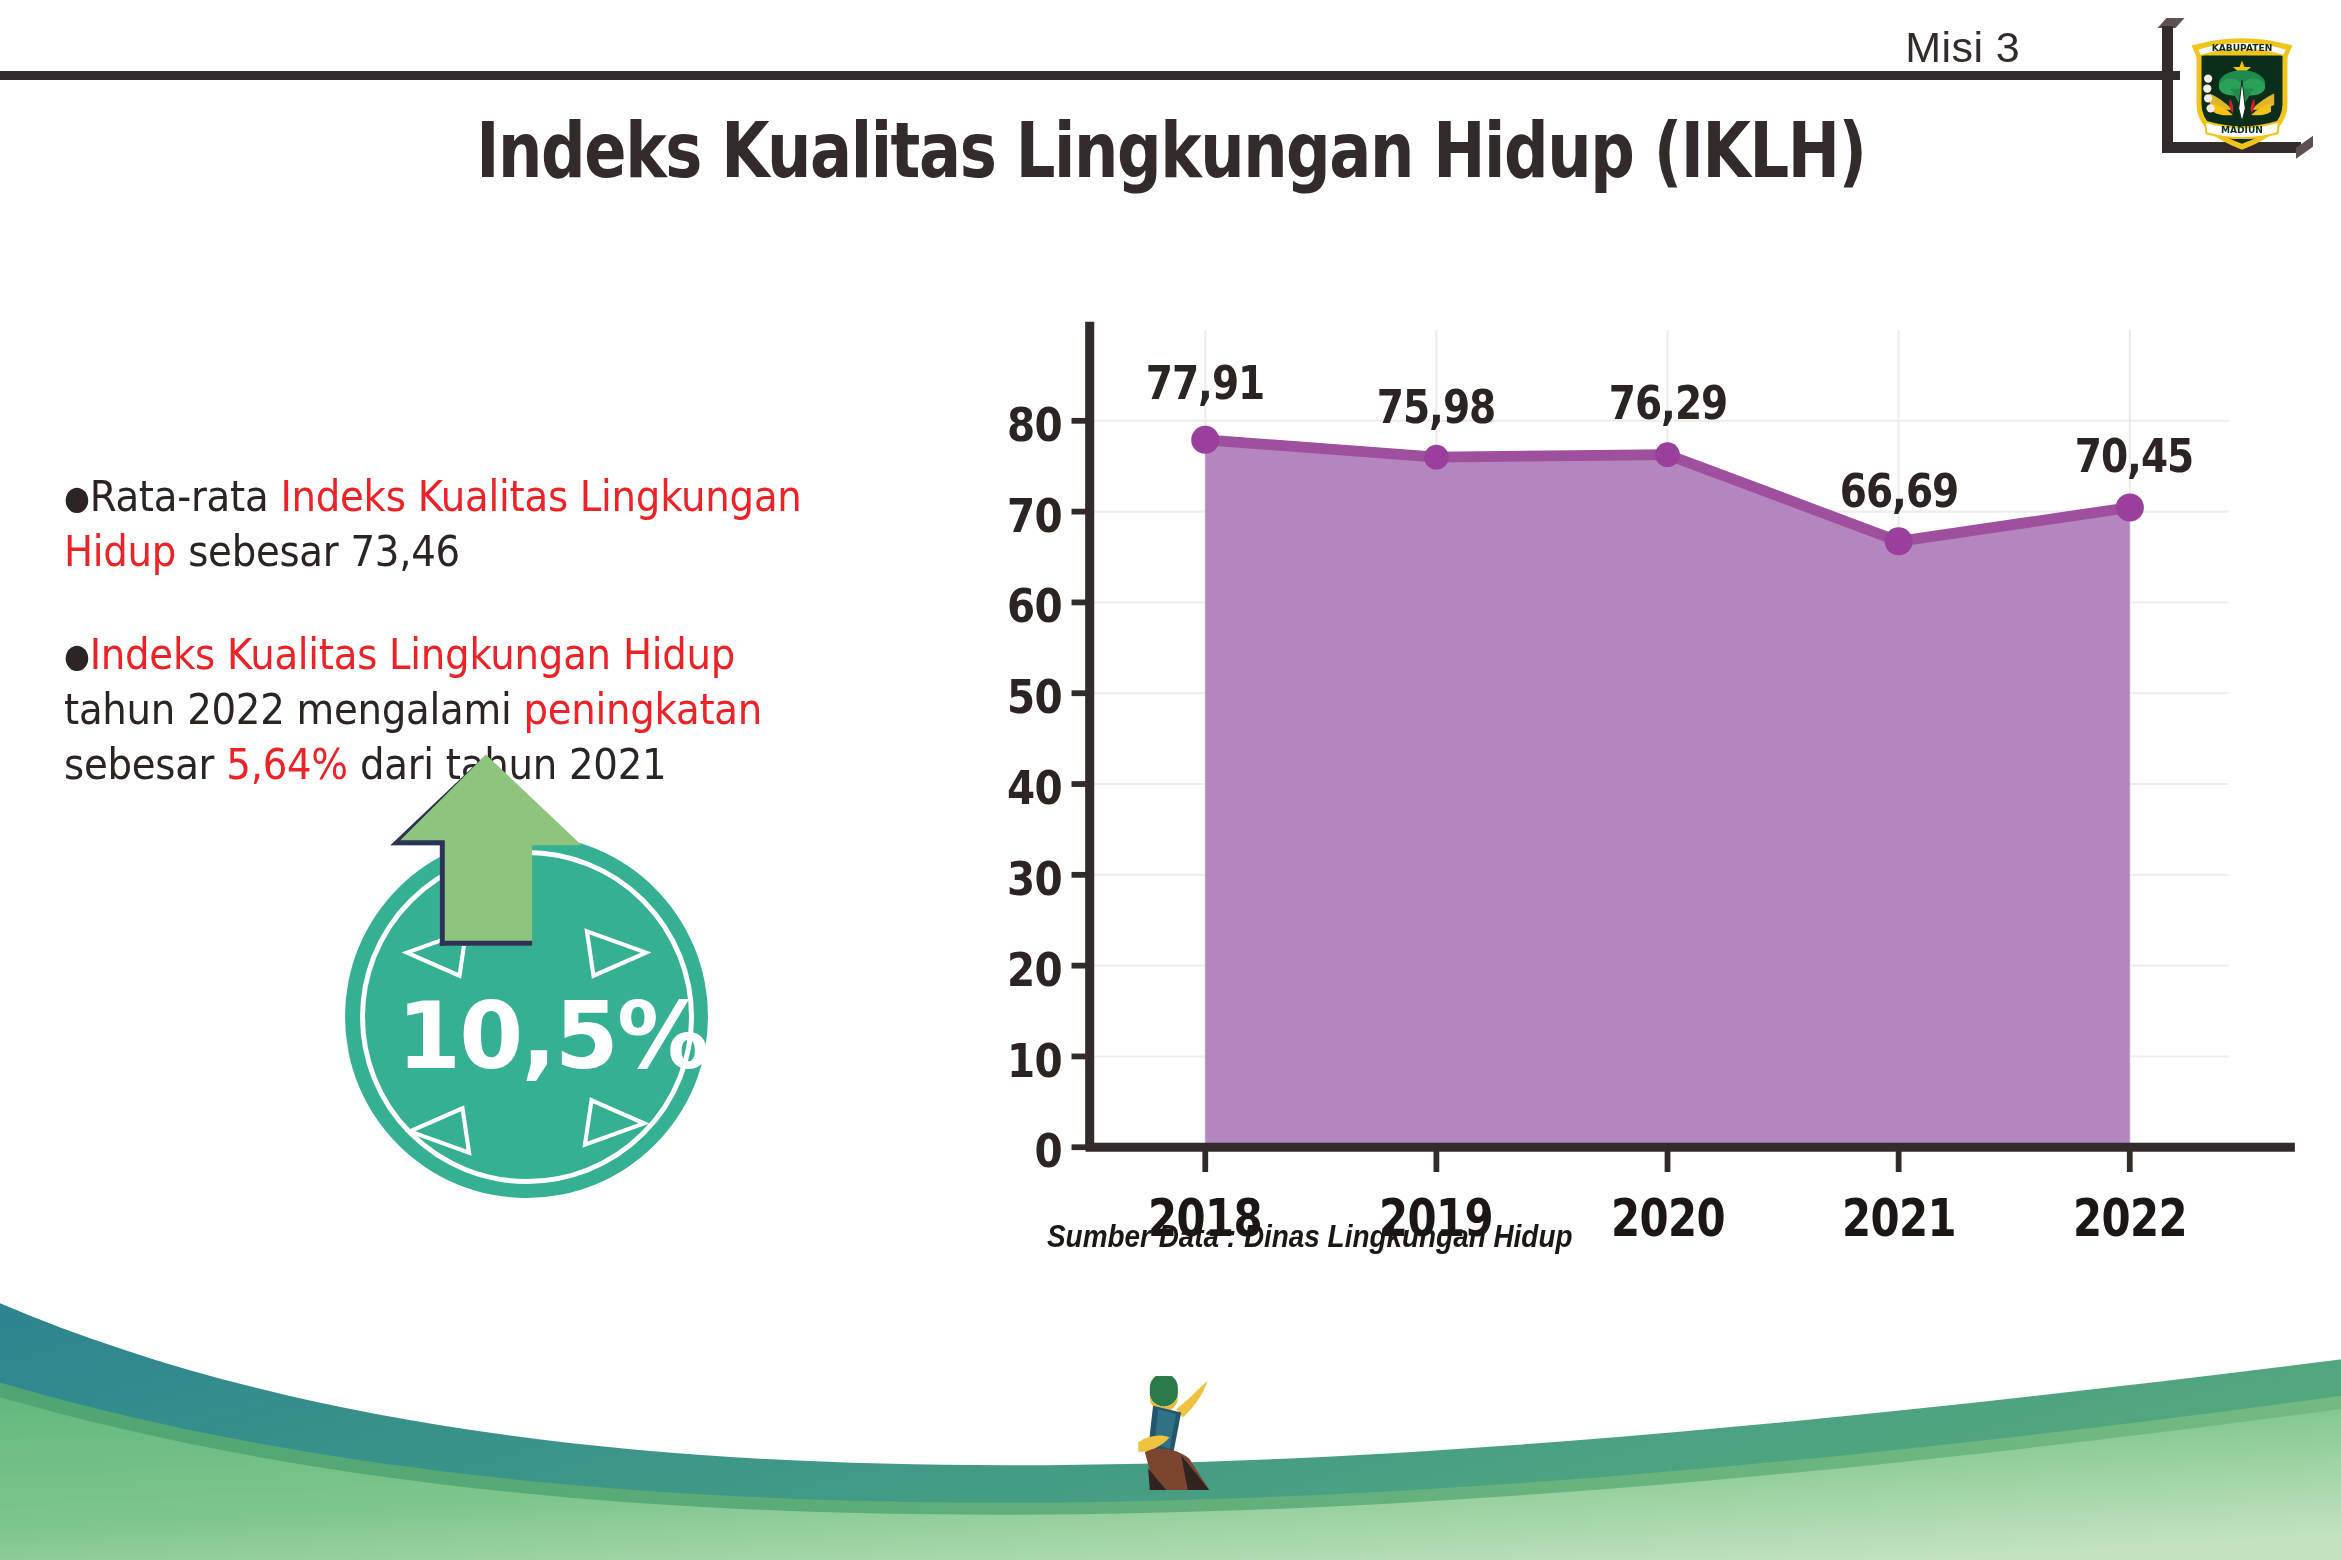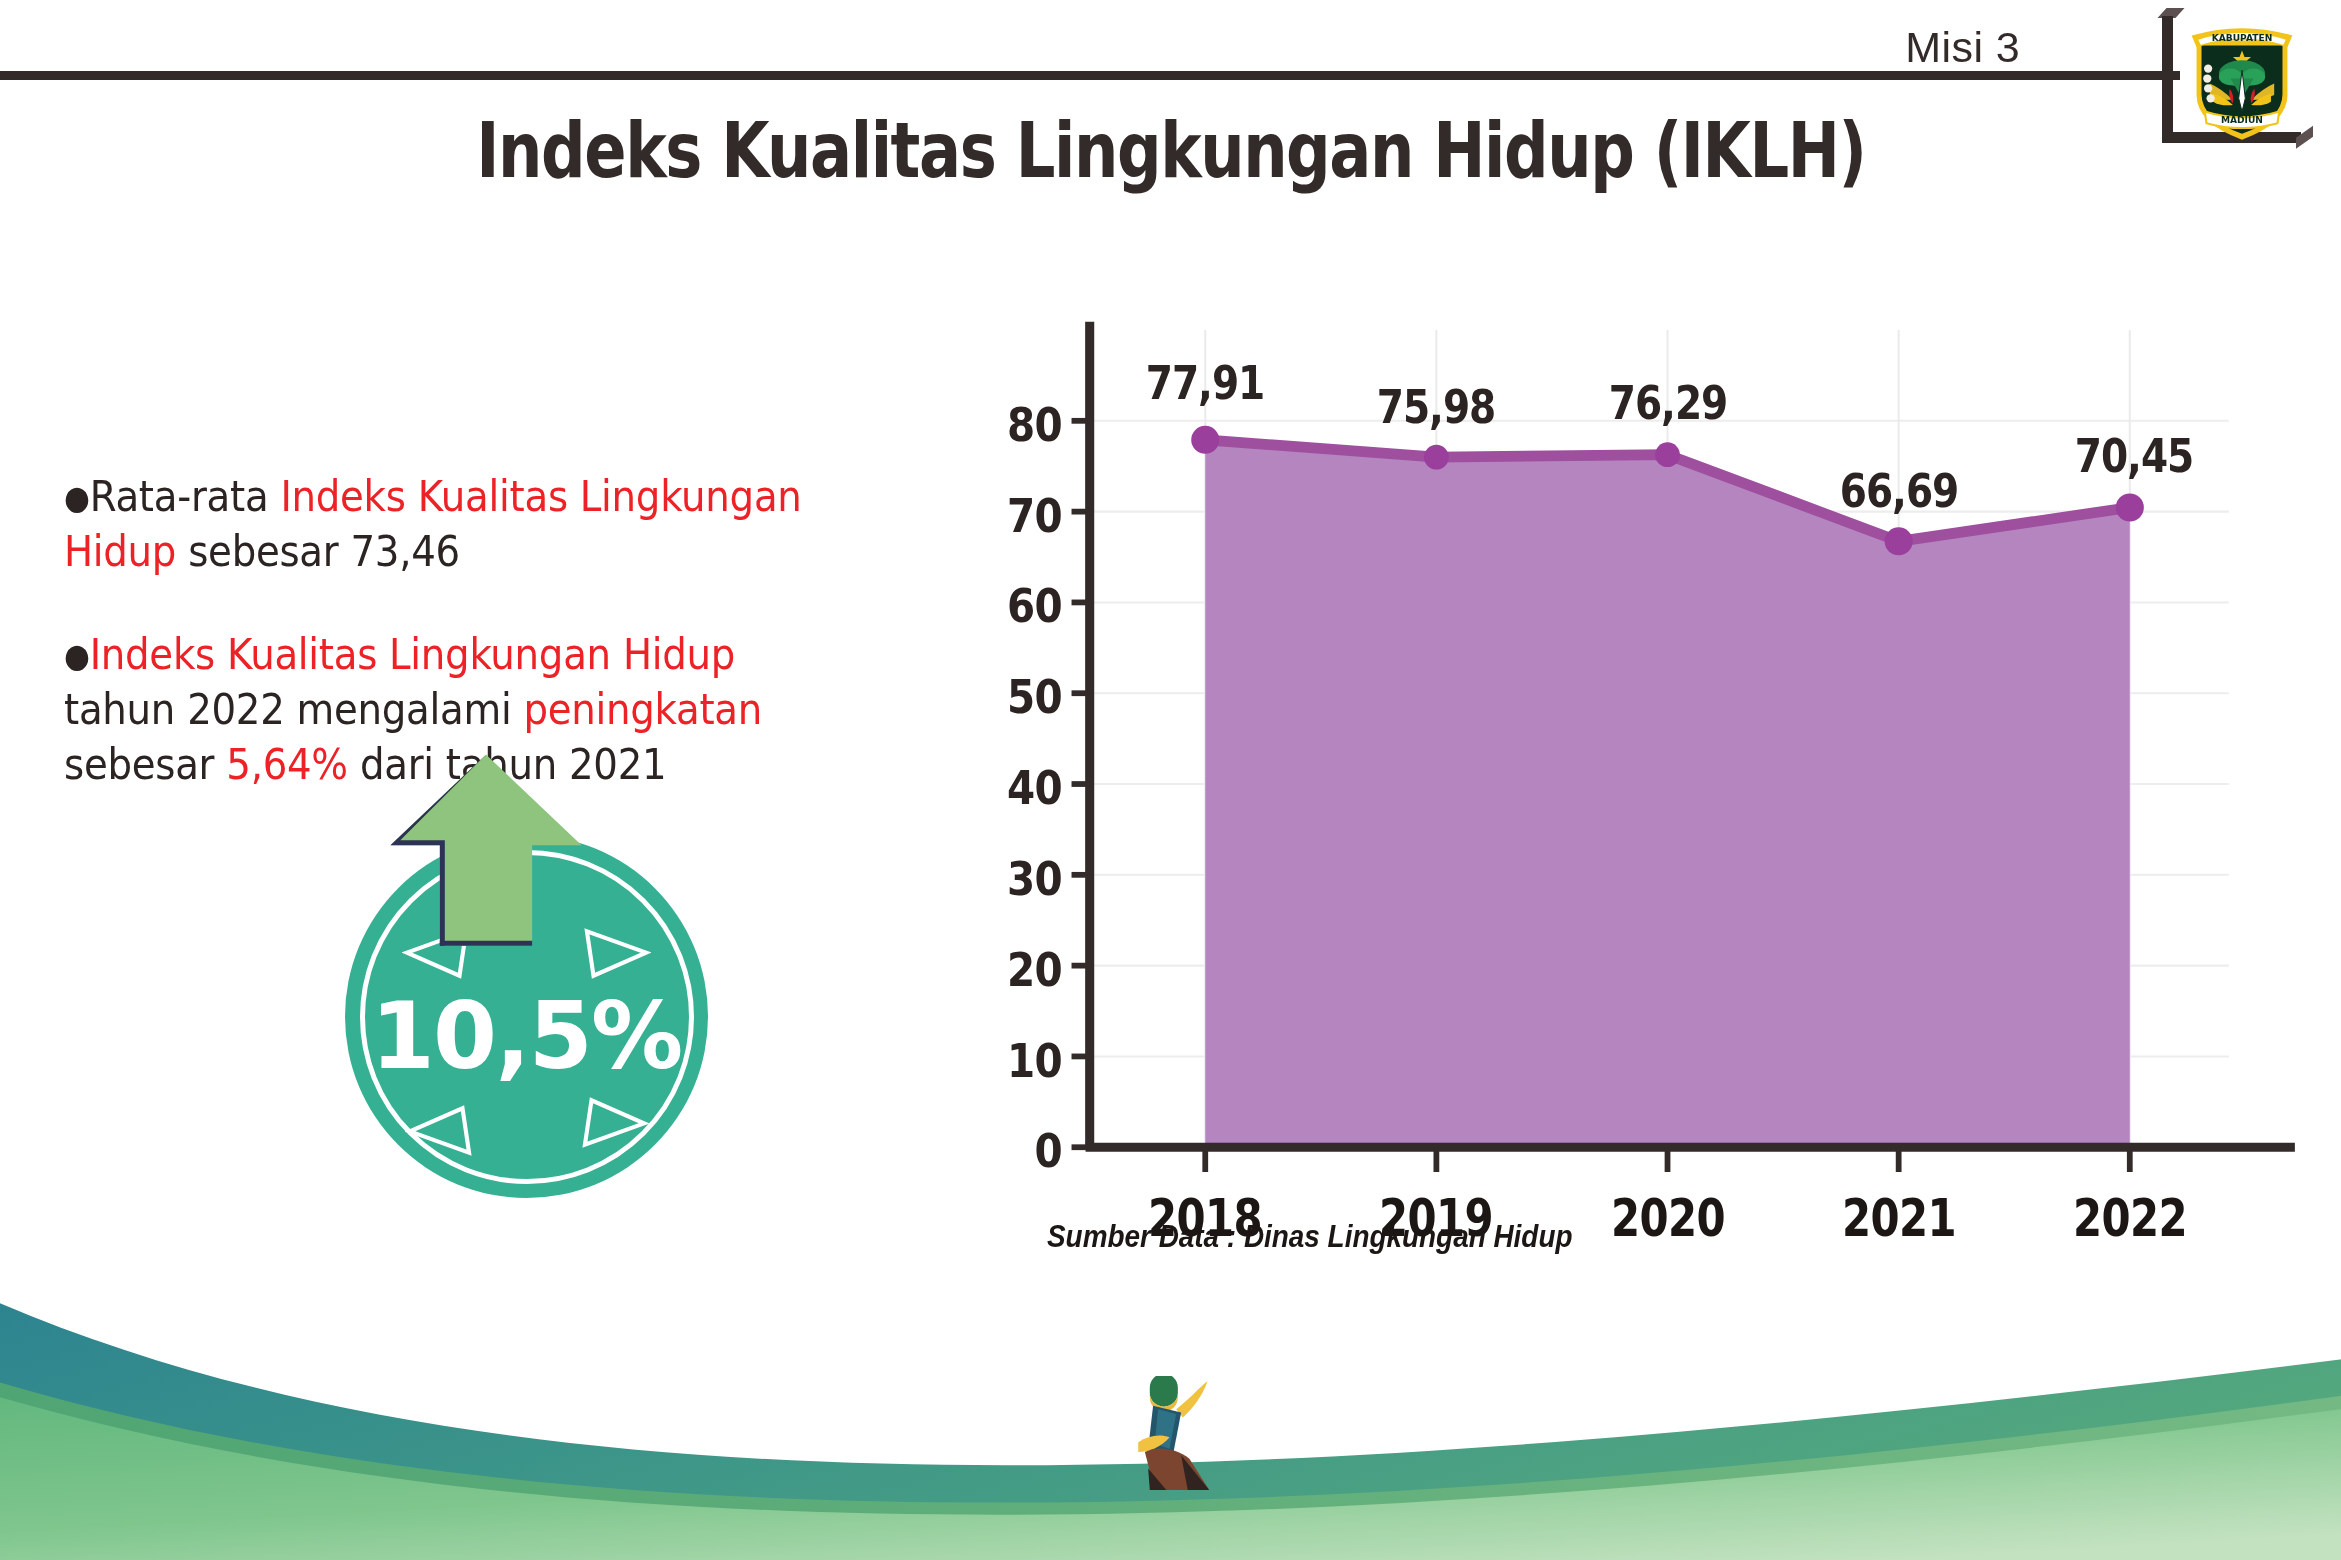--- a/index.html
+++ b/index.html
@@ -16,21 +16,21 @@
   .header-rule {
     position:absolute; left:0; top:71px; width:2180px; height:9px;
     background:#332b2a;
   }
   .misi-label {
     position:absolute; right:322px; top:23px;
     font-family:"Liberation Sans", sans-serif;
     font-size:43px; color:#332b2a;
     letter-spacing:0.4px; white-space:nowrap;
   }
-  .logo-frame { position:absolute; right:10px; top:6px; width:190px; height:145px; }
+  .logo-frame { position:absolute; right:10px; top:16px; width:190px; height:145px; }
   .logo-frame .v-bar {
     position:absolute; left:20px; top:10px; width:10.7px; height:126px;
     background:#332b2a;
   }
   .logo-frame .v-cap {
     position:absolute; left:20px; top:1.7px; width:18px; height:10px;
     background:#5c5150; transform:skewX(-42deg);
   }
   .logo-frame .h-bar {
     position:absolute; left:20px; bottom:8.3px; width:139px; height:10.7px;
@@ -78,21 +78,21 @@
     background:#35b093;
   }
   .badge-ring {
     position:absolute; left:36px; top:102px; width:334px; height:334px;
     border-radius:50%;
     border:5px solid #ffffff;
     box-sizing:border-box;
   }
   .badge-pct {
     position:absolute; left:20.6px; top:235px; width:363px;
-    text-align:center;
+    text-align:right;
     font-family:"DejaVu Sans", sans-serif;
     font-weight:bold;
     font-size:92px;
     color:#ffffff;
     letter-spacing:-1.7px;
   }
   .badge-arrow { position:absolute; left:63px; top:0; width:198px; height:206px; }
   .tick { position:absolute; }
 
   

